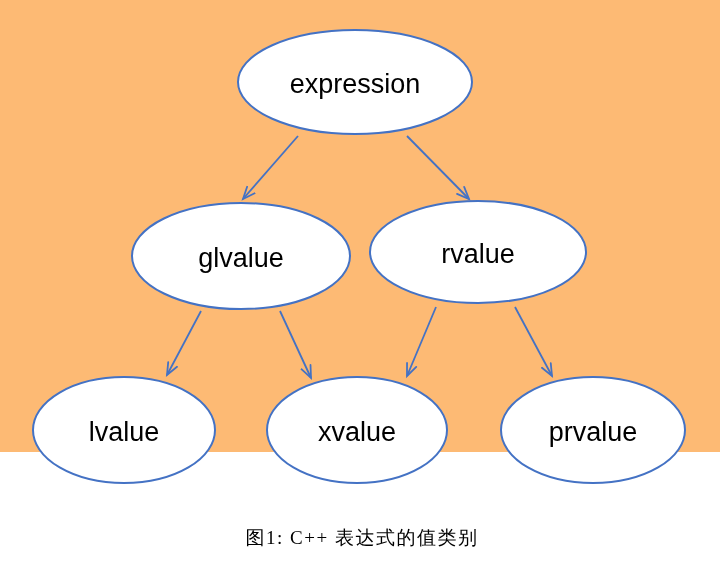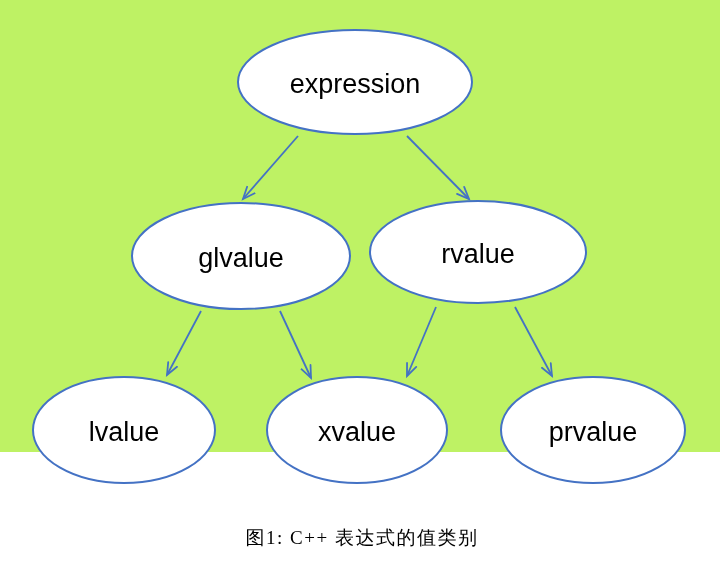--- a/index.html
+++ b/index.html
@@ -7,21 +7,21 @@
     padding: 0;
     width: 720px;
     height: 576px;
     background: #ffffff;
     overflow: hidden;
   }
   .page {
     position: relative;
     width: 720px;
     height: 452px;
-    background: #bef264;
+    background: #fdba74;
   }
   svg { display: block; }
   ellipse.node-shape {
     fill: #ffffff;
     stroke-width: 2;
   }
   line.edge-line {
     stroke-width: 1.8;
     fill: none;
   }

